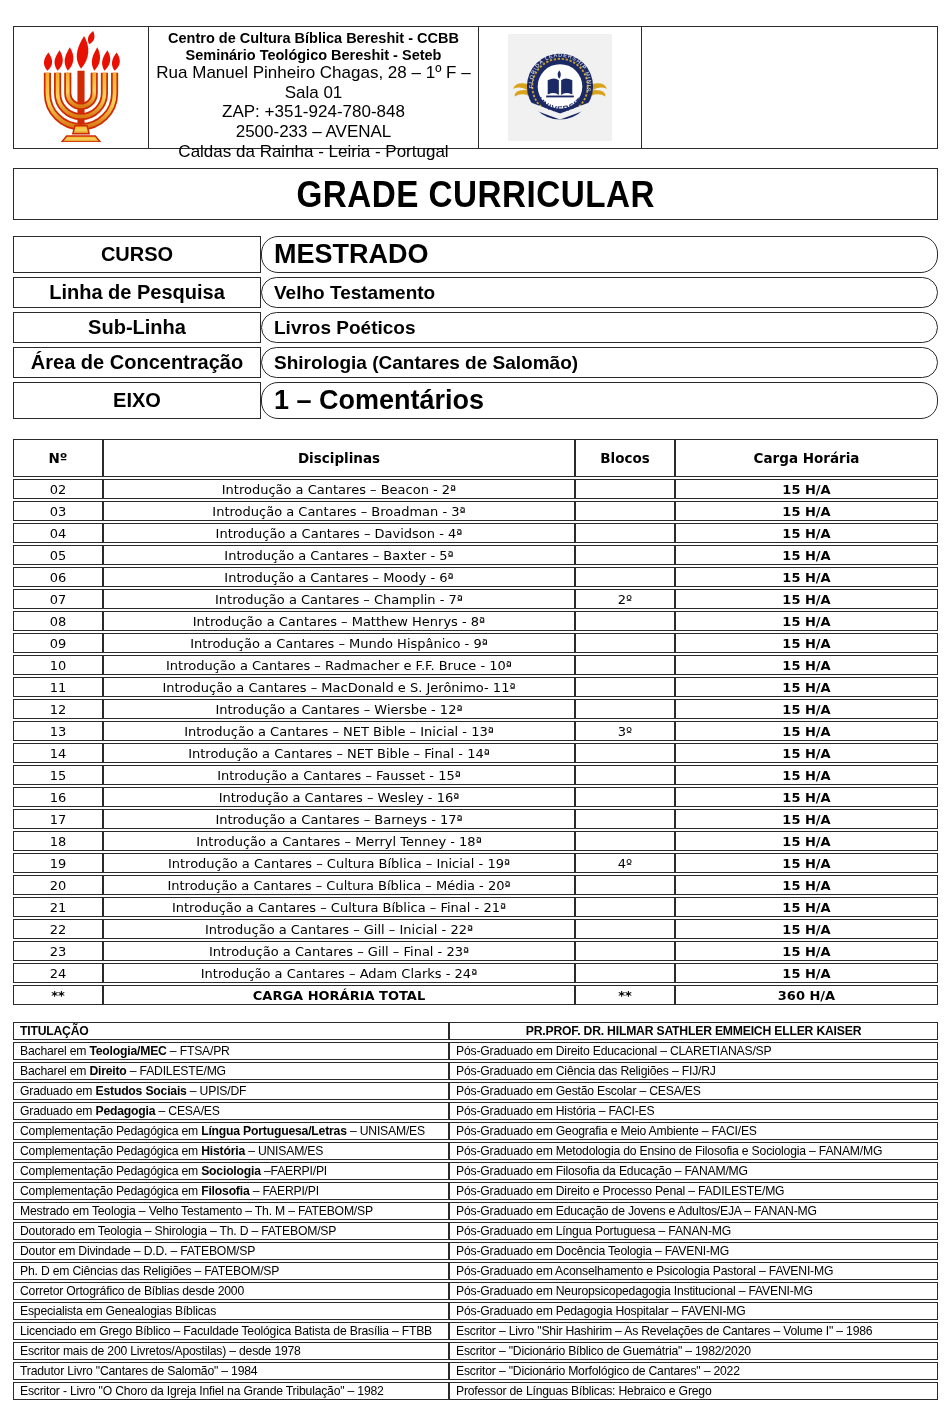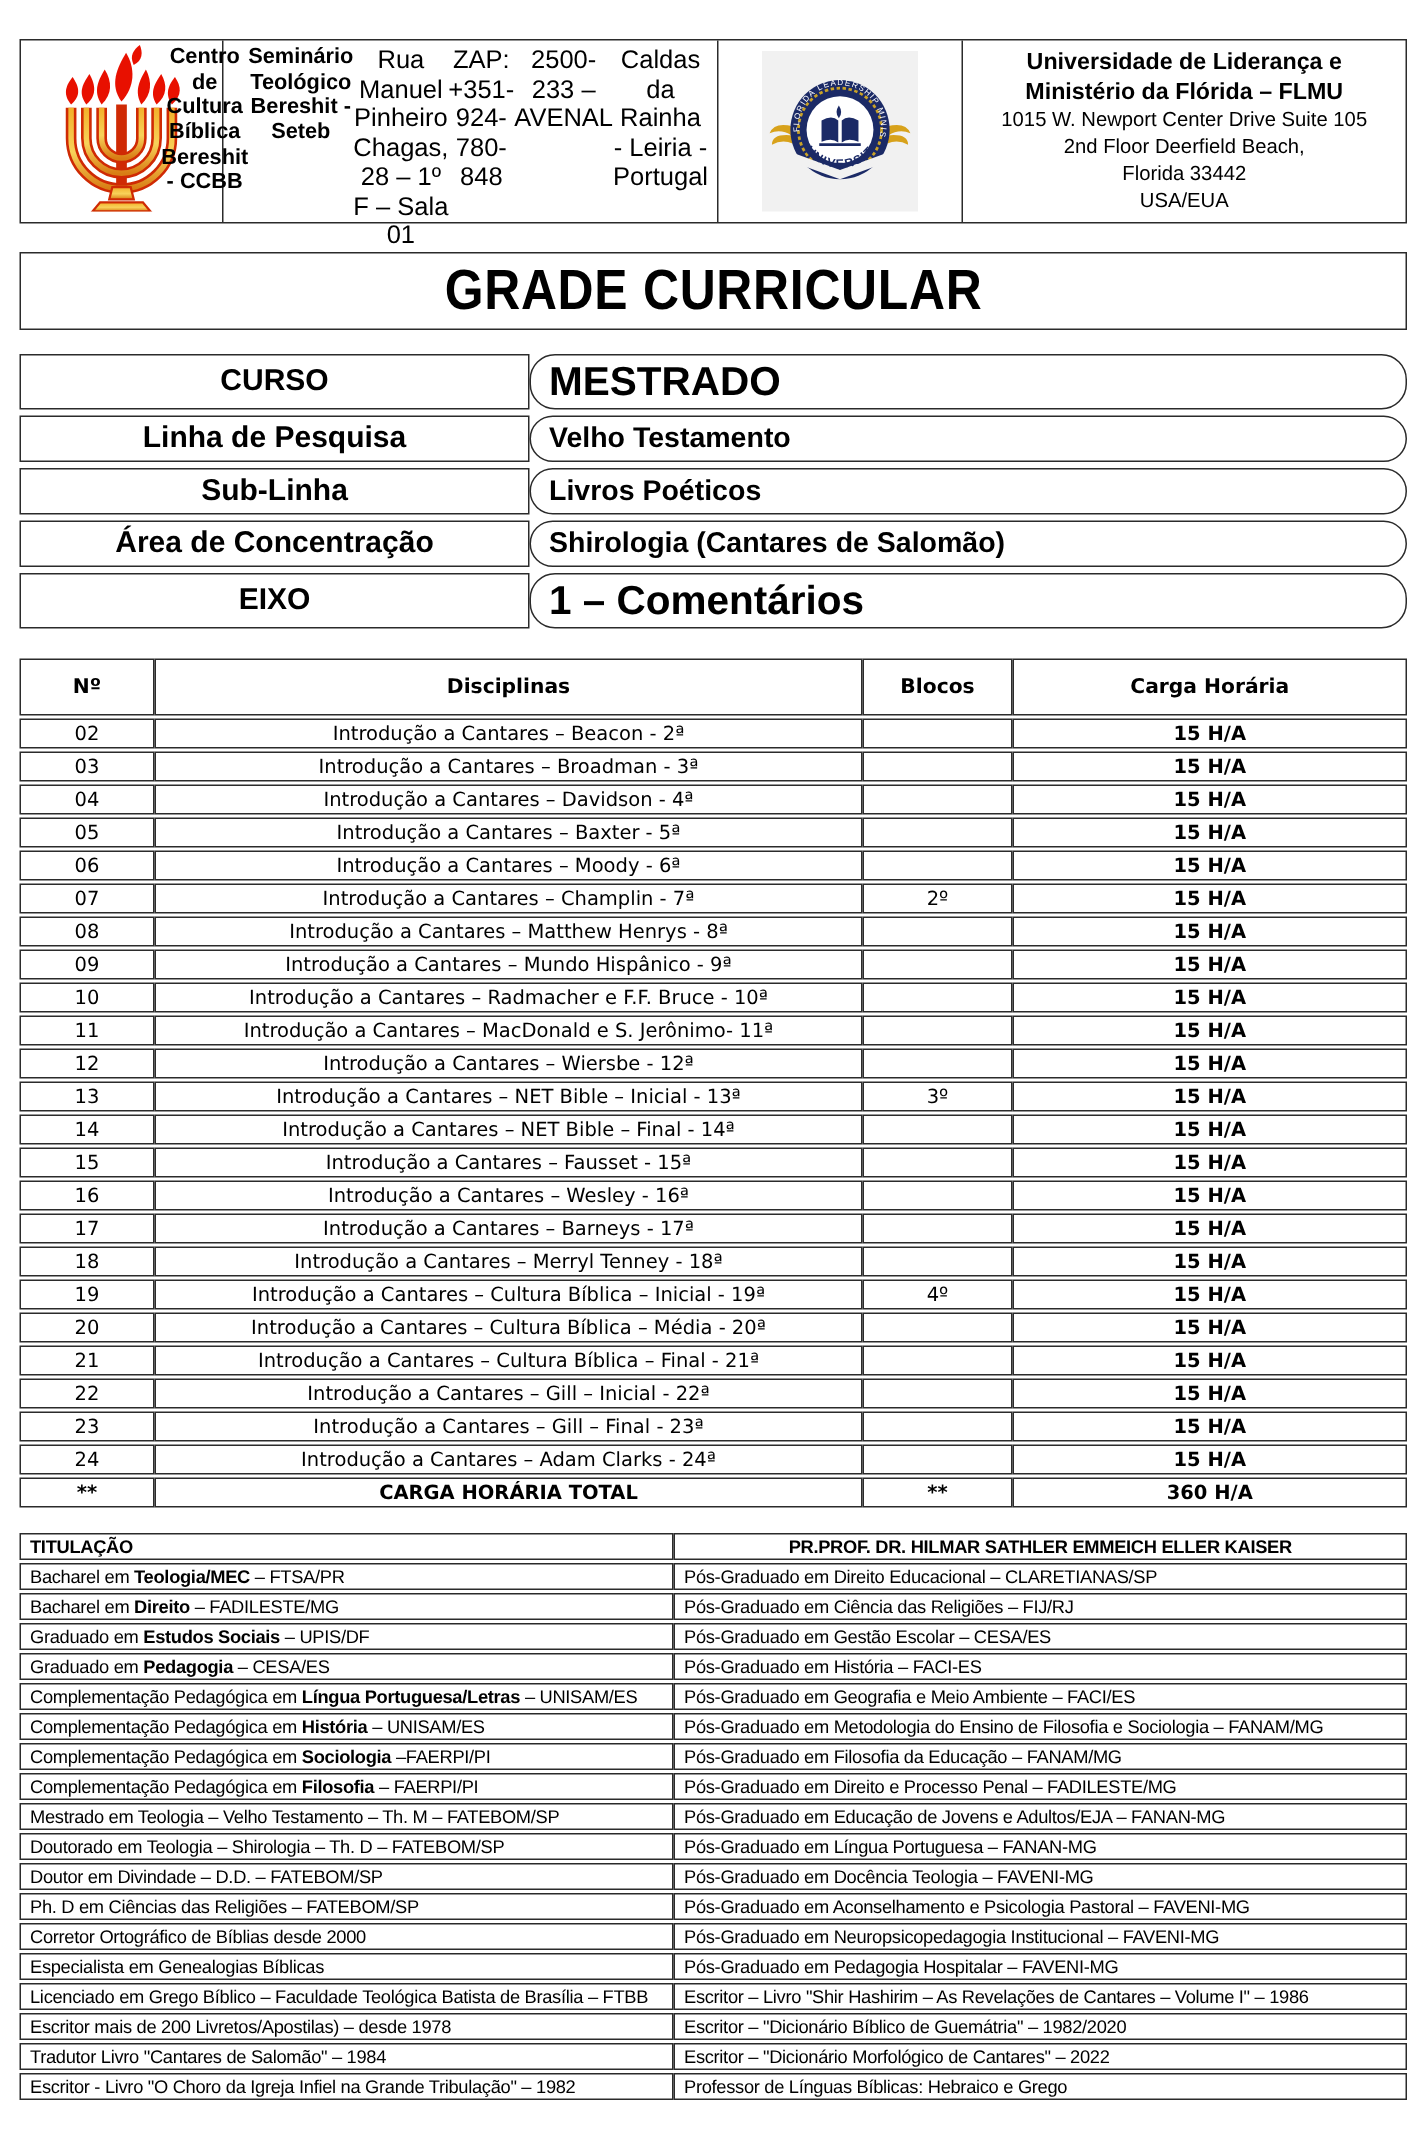--- a/index.html
+++ b/index.html
@@ -3,37 +3,37 @@
 <meta charset="utf-8">
 <style>
   html,body{margin:0;padding:0;background:#fff;}
   body{width:951px;font-family:"Liberation Sans",sans-serif;color:#000;}
   .page{padding:26px 13px 10px 13px;box-sizing:border-box;}
 
   
   .header-table{display:flex;border:1.6px solid #2b2b2b;height:121px;}
   .hcell{box-sizing:border-box;}
   .logo-cell-left{width:135px;border-right:1.6px solid #2b2b2b;display:flex;align-items:center;justify-content:center;}
-  .text-cell-left{width:330px;border-right:1.6px solid #2b2b2b;display:flex;justify-content:flex-end;text-align:center;padding:3px 6px;}
+  .text-cell-left{width:330px;border-right:1.6px solid #2b2b2b;display:flex;flex-direction:column;justify-content:space-between;text-align:center;padding:3px 6px;}
   .logo-cell-right{width:163px;border-right:1.6px solid #2b2b2b;display:flex;align-items:center;justify-content:center;}
   .text-cell-right{flex:1;display:flex;flex-direction:column;justify-content:space-evenly;text-align:center;padding:3px 6px;}
   .inst-line-b{font-weight:bold;font-size:14.5px;line-height:1.15;}
   .inst-line{font-size:17px;line-height:1.15;}
   .inst-line-b2{font-weight:bold;font-size:15.5px;line-height:1.1;}
   .inst-line2{font-size:13.5px;line-height:1.1;}
   .seal-bg{background:#f1f1f1;width:104px;height:107px;display:flex;align-items:center;justify-content:center;}
 
   
   .title-box{border:1.6px solid #2b2b2b;margin-top:19px;height:50px;display:flex;align-items:center;justify-content:center;}
   .title-text{font-size:35px;font-weight:bold;letter-spacing:.5px;transform:scale(.95,1.08);white-space:nowrap;}
 
   
   table.course{width:100%;border-collapse:separate;border-spacing:0 4px;margin-top:12px;table-layout:fixed;}
   table.course td{border:1.6px solid #2b2b2b;box-sizing:border-box;}
-  td.course-label{width:340px;text-align:center;font-weight:bold;font-size:20px;padding:3px 2px;}
+  td.course-label{width:248px;text-align:center;font-weight:bold;font-size:20px;padding:3px 2px;}
   td.course-value{font-weight:bold;font-size:19px;padding:3px 2px 3px 12px;border-radius:17px;}
   tr.course-big td.course-value{font-size:27px;padding-top:2px;padding-bottom:2px;}
   tr.course-big td.course-label{font-size:20px;}
 
   
   table.main{width:100%;border-collapse:separate;border-spacing:0 2.5px;margin-top:14px;table-layout:fixed;font-family:"DejaVu Sans",sans-serif;}
   table.main th, table.main td{border:1.2px solid #2b2b2b;text-align:center;padding:1px 2px;box-sizing:border-box;}
   table.main th{font-size:13.5px;font-weight:bold;height:38px;}
   table.main td{font-size:13px;height:20px;}
   col.c-num{width:90px;} col.c-disc{width:472px;} col.c-bloc{width:100px;} col.c-carga{width:auto;}
@@ -135,28 +135,20 @@
           </text>
 
           <path d="M27 84 L65 98 L103 84 L103 92 L65 106 L27 92 Z" fill="#f1f1f1"></path>
           <text font-size="10.5" font-weight="bold" fill="#1b2a66" font-family="Liberation Sans, sans-serif" letter-spacing="1.5">
             <textPath href="#arcBot" startOffset="2%">UNIVERSITY</textPath>
           </text>
         </svg>
       </div>
     </div>
 
-    <div class="hcell text-cell-right">
-      <div class="inst-line-b2">Universidade de Liderança e</div>
-      <div class="inst-line-b2">Ministério da Flórida – FLMU</div>
-      <div class="inst-line2">1015 W. Newport Center Drive Suite 105</div>
-      <div class="inst-line2">2nd Floor Deerfield Beach,</div>
-      <div class="inst-line2">Florida 33442</div>
-      <div class="inst-line2">USA/EUA</div>
-    </div>
   </div>
 
   <div class="title-box">
     <div class="title-text">GRADE CURRICULAR</div>
   </div>
 
   <table class="course">
     <tbody>
         <tr class="course-big">
           <td class="course-label">CURSO</td>

